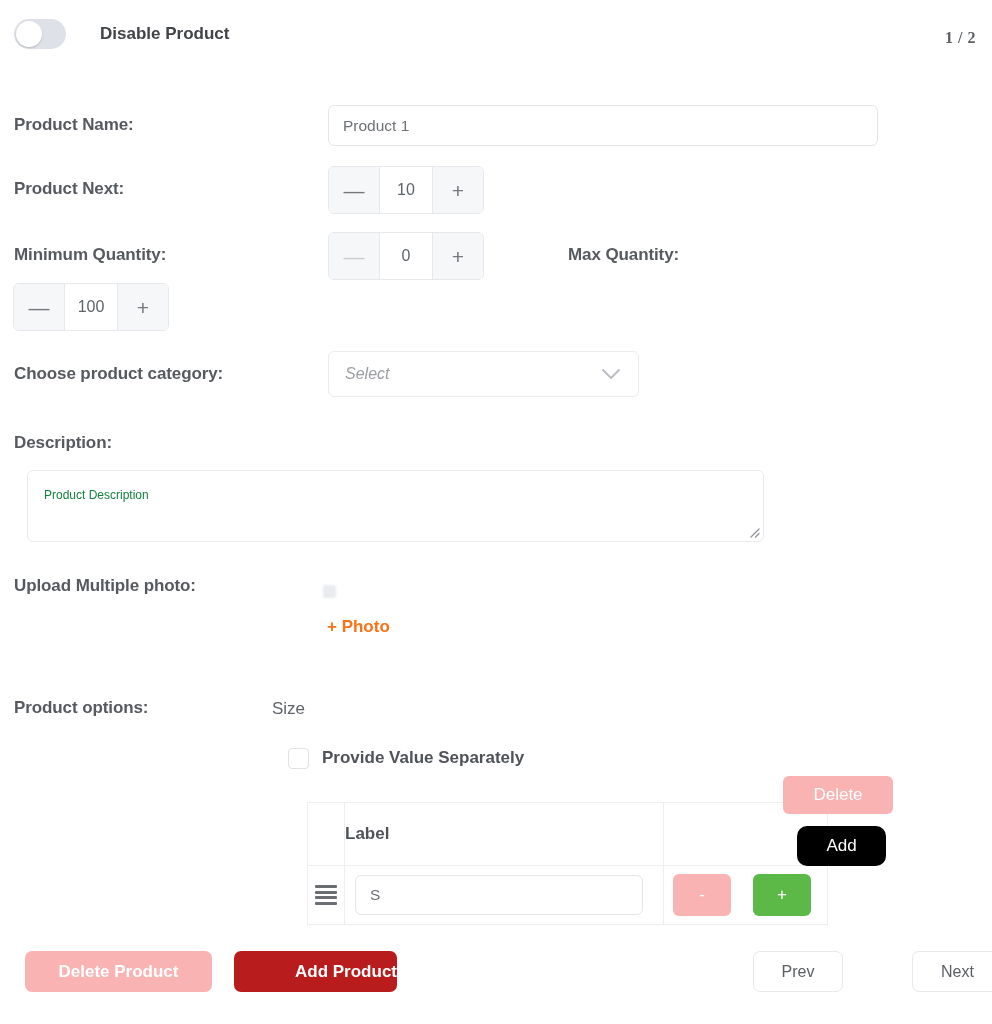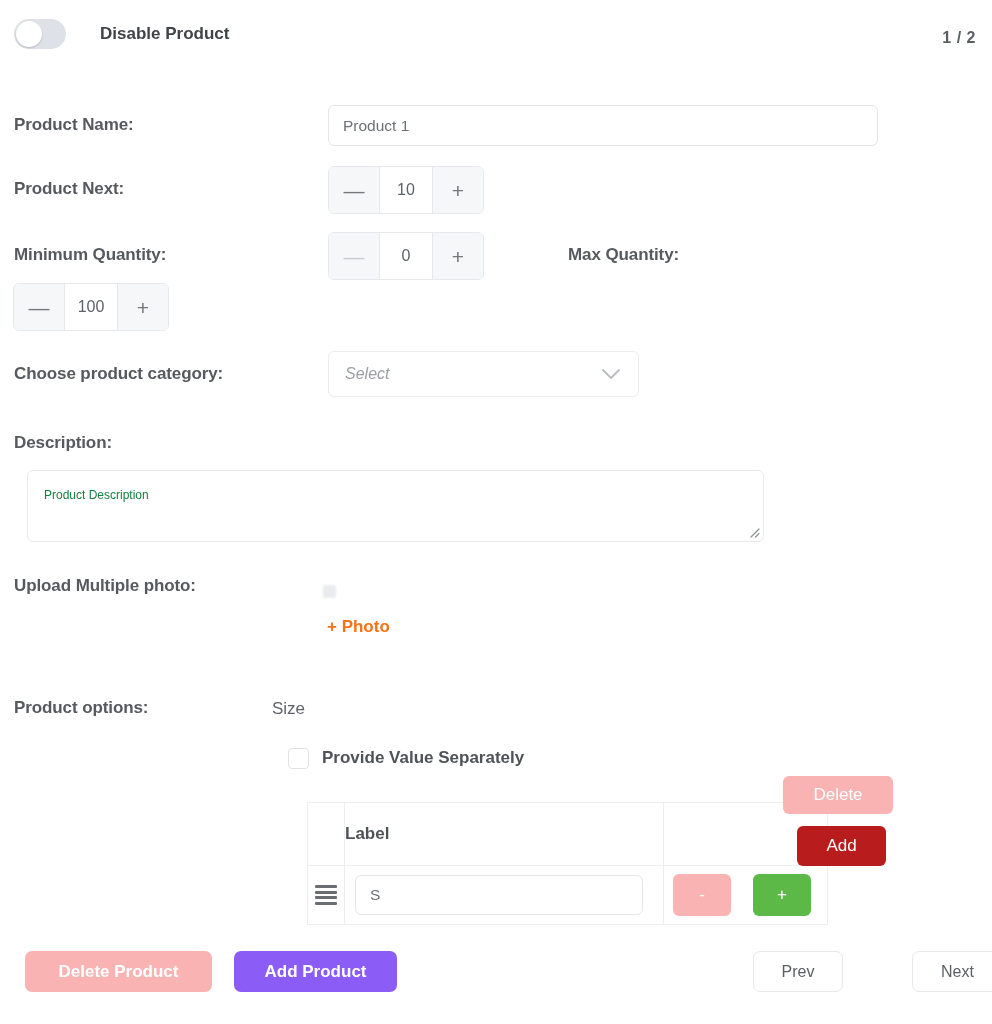--- a/index.html
+++ b/index.html
@@ -67,20 +67,21 @@
   }
 
   .pager-count {
     position: absolute;
     right: 16px;
     top: 29px;
     font-size: 16px;
     font-weight: bold;
     color: #5b5f64;
     letter-spacing: .5px;
+    font-family: Liberation Serif, serif;
   }
 
   
   .text-input {
     box-sizing: border-box;
     border: 1px solid #e4e6ea;
     border-radius: 6px;
     background: #fff;
     font-family: "Liberation Sans", sans-serif;
     font-size: 15.5px;
@@ -276,36 +277,36 @@
     position: absolute;
     border: none;
     border-radius: 6px;
     color: #fff;
     font-size: 17px;
     font-family: "Liberation Sans", sans-serif;
     cursor: pointer;
     padding: 0;
   }
   .side-btn.delete { background: #fab3b3; }
-  .side-btn.add    { background: #b91c1c; }
+  .side-btn.add    { background: #000000; border-radius: 10px; }
 
   
   .footer-btn {
     position: absolute;
     border: none;
     border-radius: 7px;
     font-family: "Liberation Sans", sans-serif;
     font-size: 17px;
     font-weight: bold;
     color: #fff;
     cursor: pointer;
     padding: 0;
   }
   .footer-btn.danger { background: #fab3b3; }
-  .footer-btn.success { background: #8b5cf6; }
+  .footer-btn.success { background: #b91c1c; text-align: right; }
 
   .nav-btn {
     position: absolute;
     box-sizing: border-box;
     border: 1px solid #e6e8ec;
     border-radius: 7px;
     background: #fff;
     font-family: "Liberation Sans", sans-serif;
     font-size: 16px;
     color: #5b5f64;

